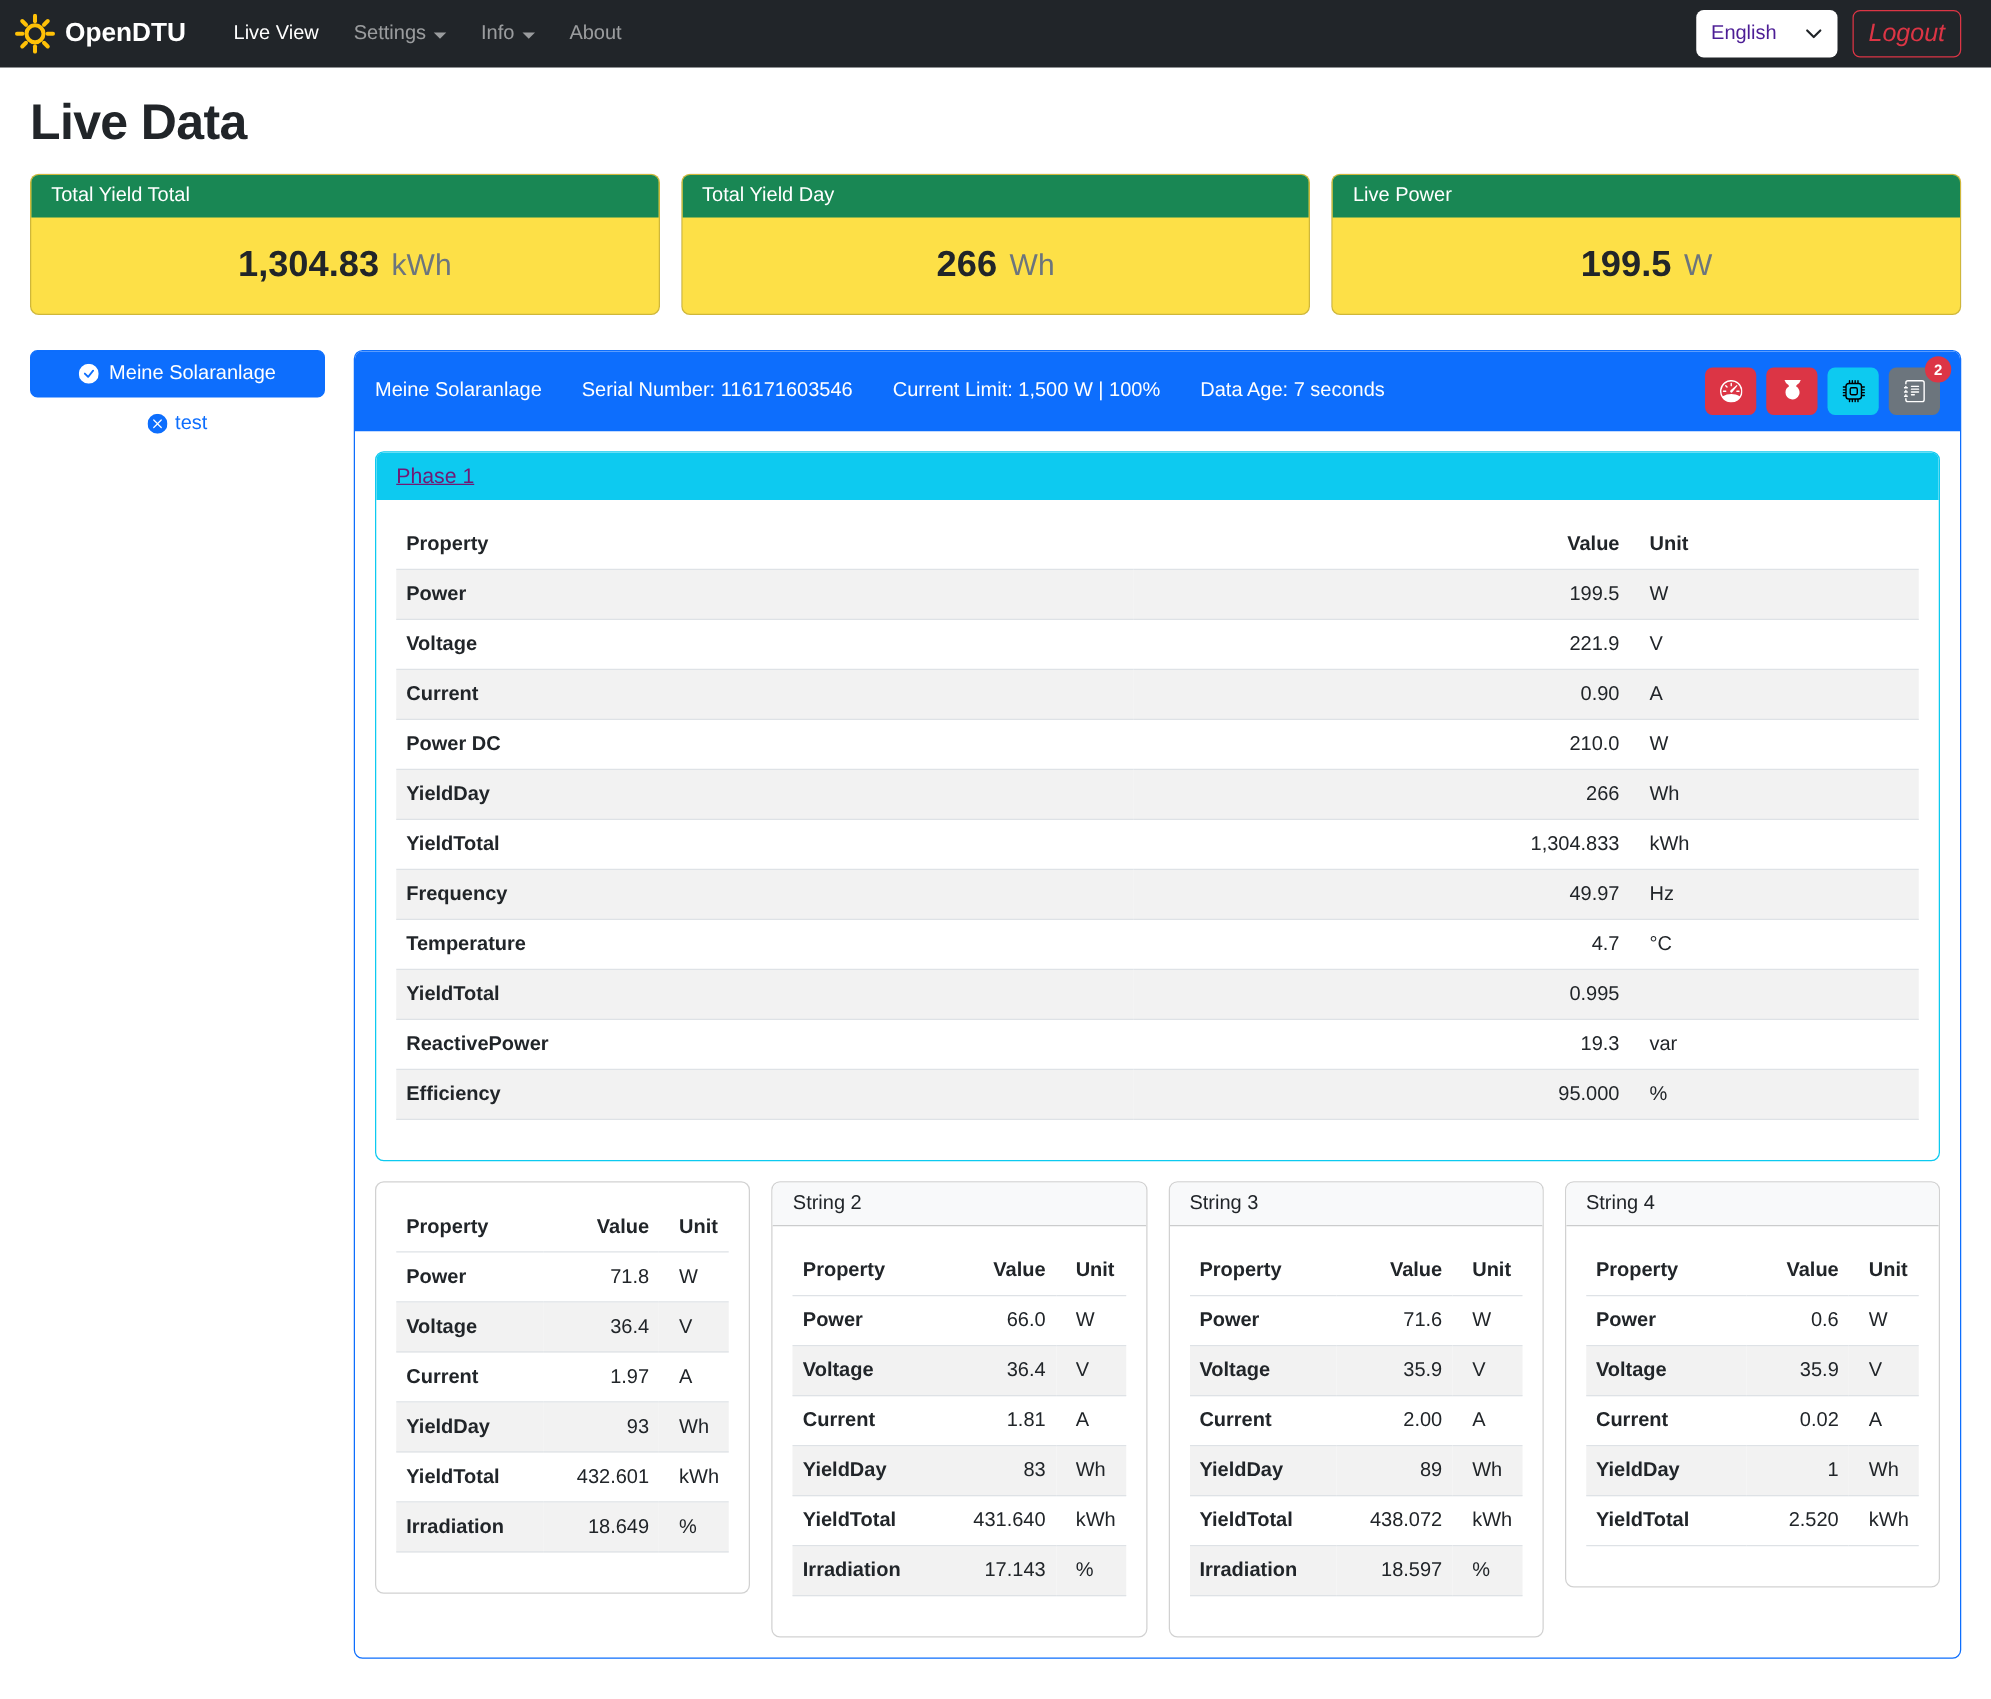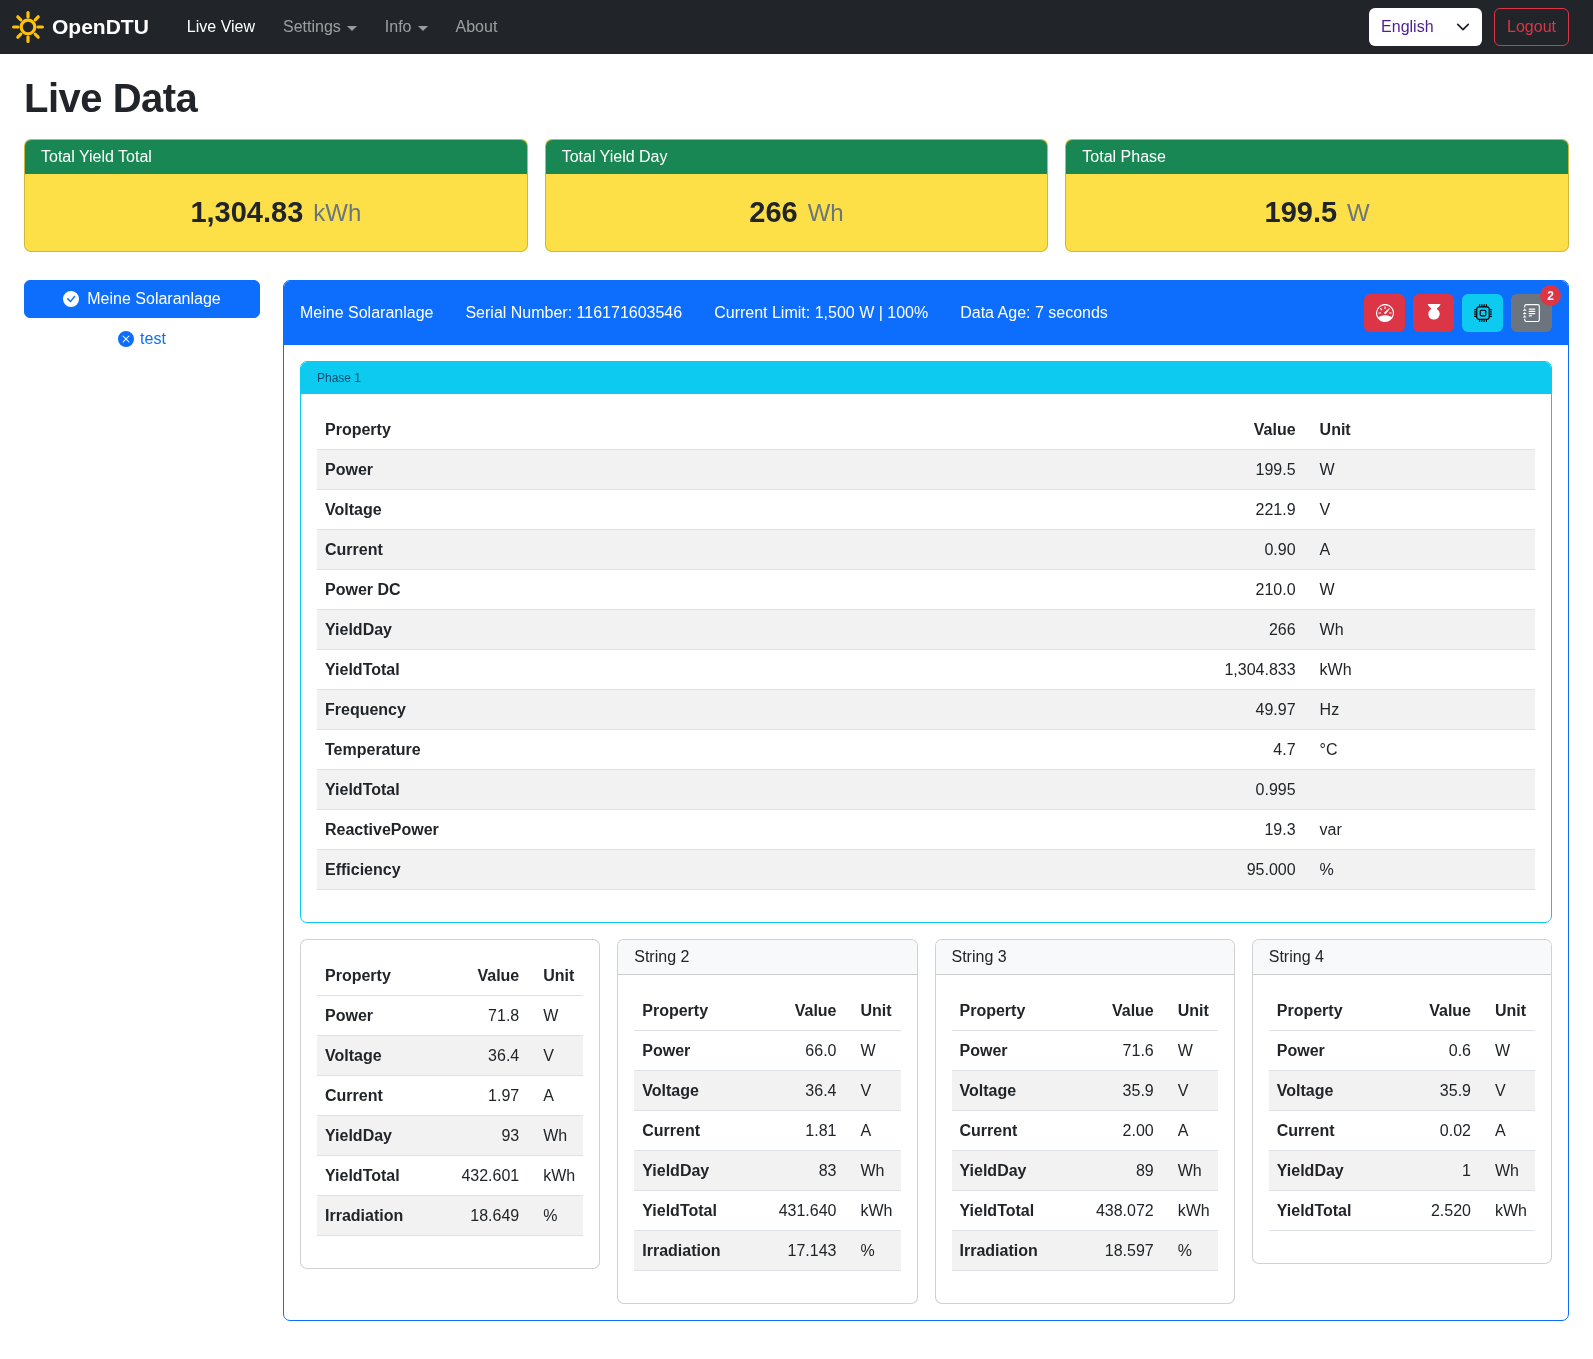--- a/index.html
+++ b/index.html
@@ -27,22 +27,23 @@
     border-top:5px solid rgba(255,255,255,.55); display:inline-block; margin-top:2px;
   }
   .nav-right { margin-left:auto; display:flex; align-items:center; gap:12px; }
   .lang-select {
     background:#fff; color:#4c1d95; border-radius:6px; height:38px; min-width:113px;
     display:flex; align-items:center; justify-content:space-between; padding:0 12px; cursor:pointer;
   }
   .lang-chevron { margin-left:14px; display:flex; }
   .btn-outline-danger {
     border:1px solid #dc3545; color:#dc3545; background:transparent; border-radius:6px;
-    height:38px; padding:0 12px; font-size:16px; cursor:pointer;
+    height:38px; padding:0 12px; font-size:20px; cursor:pointer;
     font-family:"Liberation Sans", sans-serif;
+    font-style:italic;
   }
   
   .content { padding: 14px 24px 0 24px; }
   h1.page-title { font-size: 40px; font-weight: 600; letter-spacing: -0.5px; margin: 8px 0 18px 0; }
   
   .summary-row { display:grid; grid-template-columns: repeat(3, 1fr); gap: 17px; margin-bottom: 28px; }
   .card { border:1px solid rgba(0,0,0,.18); border-radius:7px; background:#fde047; overflow:hidden; }
   .card-header-success { background:#198754; color:#fff; padding:8px 16px; font-size:16px; }
   .summary-body { height:77px; display:flex; align-items:center; justify-content:center; gap:10px; }
   .summary-value { font-size:29px; font-weight:600; color:#212529; }
@@ -75,21 +76,21 @@
   .btn-info { background:#0dcaf0; color:#000; }
   .btn-secondary { background:#6c757d; color:#fff; }
   .badge-count {
     position:absolute; top:-9px; right:-9px; background:#dc3545; color:#fff; border-radius:50%;
     min-width:21px; height:21px; font-size:12px; font-weight:700; display:flex;
     align-items:center; justify-content:center; padding:0 4px;
   }
   .inverter-body { padding:16px; }
   
   .phase-card { border:1px solid #0dcaf0; border-radius:7px; overflow:hidden; background:#fff; }
-  .phase-header { background:#0dcaf0; color:#0c4a6e; padding:9px 16px; font-size:12px; }
+  .phase-header { background:#0dcaf0; color:#701a75; padding:9px 16px; font-size:17px;text-decoration:underline; }
   .card-body { padding:16px; }
   
   table.data-table { width:100%; border-collapse:collapse; margin-bottom:16px; }
   table.data-table th, table.data-table td {
     padding:8px; font-size:16px; border-bottom:1px solid #dee2e6; text-align:left;
     line-height:23px;
   }
   table.data-table th.prop, table.data-table td.prop { font-weight:700; }
   table.data-table .col-value { text-align:right; white-space:nowrap; }
   table.data-table .col-unit { width:19%; padding-left:16px; white-space:nowrap; }
@@ -163,21 +164,21 @@
       </div>
     </div>
     <div class="card">
       <div class="card-header-success">Total Yield Day</div>
       <div class="summary-body">
         <span class="summary-value">266</span>
         <span class="summary-unit">Wh</span>
       </div>
     </div>
     <div class="card">
-      <div class="card-header-success">Total Phase</div>
+      <div class="card-header-success">Live Power</div>
       <div class="summary-body">
         <span class="summary-value">199.5</span>
         <span class="summary-unit">W</span>
       </div>
     </div>
   </div>
 
   <div class="live-row">
 
     <div>

